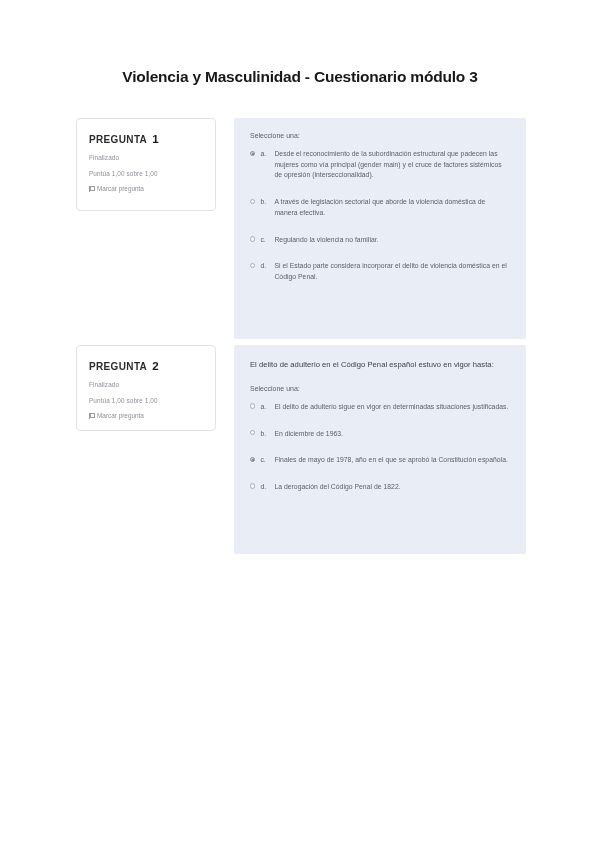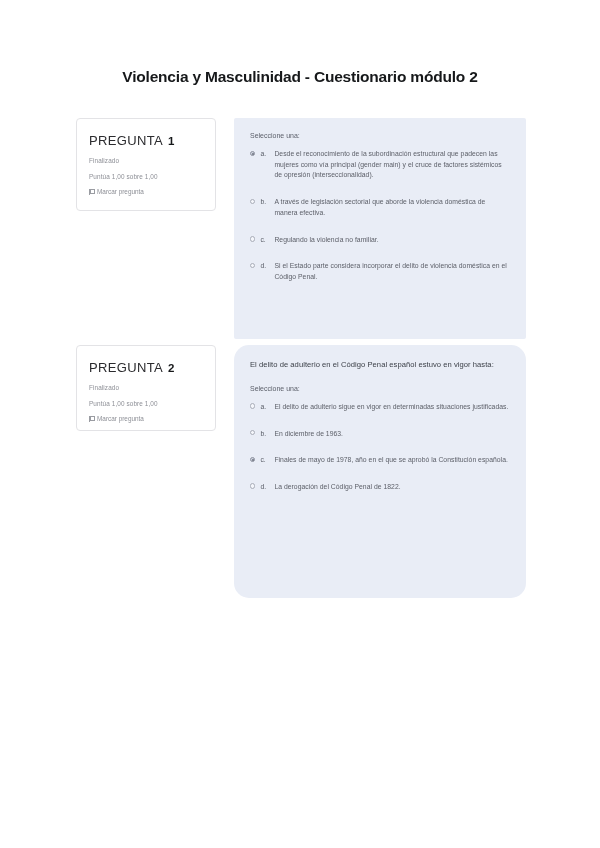--- a/index.html
+++ b/index.html
@@ -59,22 +59,22 @@
   #question-block-1 .q-info { height: 93px; }
   #question-block-2 .q-info { height: 86px; }
 
   .q-label-row {
     display: flex;
     align-items: baseline;
     gap: 5px;
     margin-bottom: 9px;
   }
   .q-label {
-    font-size: 13px;
-    font-weight: normal;
+    font-size: 10px;
+    font-weight: bold;
     letter-spacing: 0.35px;
     color: #2b2b2e;
     text-transform: uppercase;
   }
   .q-number {
     font-size: 11.5px;
     font-weight: bold;
     color: #16181a;
   }
 
@@ -120,21 +120,21 @@
     position: absolute;
     left: 158px;
     top: 0;
     width: 292px;
     box-sizing: border-box;
     background: #e9edf6;
     border-radius: 2px;
     padding: 14px 16px 18px 16px;
   }
   #question-block-1 .q-panel { height: 221px; }
-  #question-block-2 .q-panel { height: 253px; border-radius: 15px; }
+  #question-block-2 .q-panel { height: 209px; }
 
   .q-stem {
     font-size: 7.6px;
     line-height: 1.55;
     color: #3c4048;
     margin-bottom: 14px;
     letter-spacing: 0.05px;
   }
 
   .q-select-label {
@@ -192,21 +192,21 @@
     line-height: 1.58;
     color: #5d6069;
     letter-spacing: 0.03px;
   }
 </style>
 </head>
 <body>
 
 <div class="page">
 
-  <div class="doc-title">Violencia y Masculinidad - Cuestionario módulo 2</div>
+  <div class="doc-title">Violencia y Masculinidad - Cuestionario módulo 3</div>
 
   <div class="question-block" id="question-block-1">
 
     <div class="q-info">
       <div class="q-label-row">
         <span class="q-label">PREGUNTA</span>
         <span class="q-number">1</span>
       </div>
       <div class="q-meta">Finalizado</div>
       <div class="q-meta">Puntúa 1,00 sobre 1,00</div>

